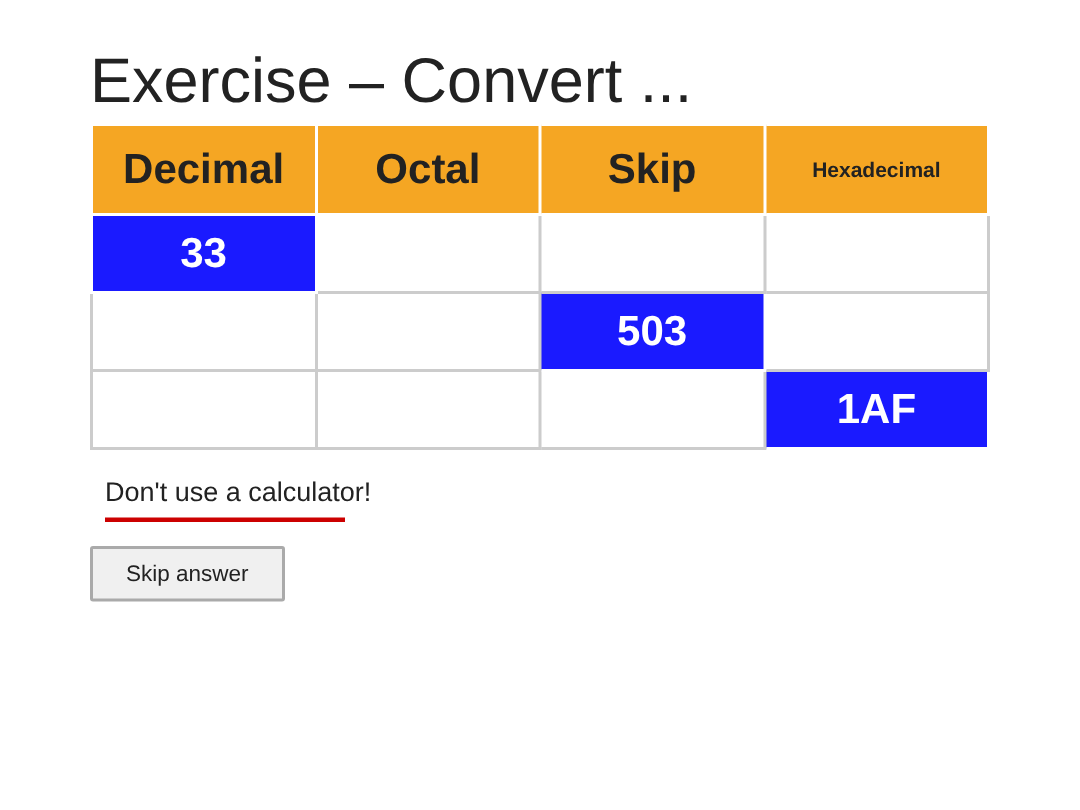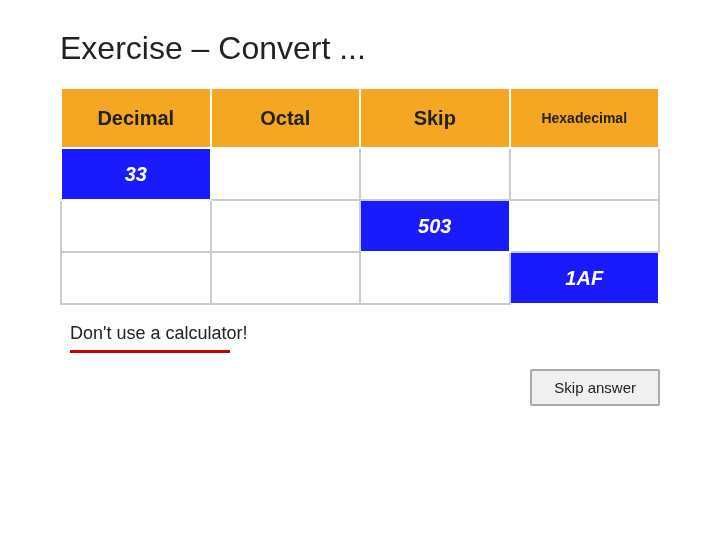--- a/index.html
+++ b/index.html
@@ -14,48 +14,48 @@
     .page-container {
       width: 720px;
       height: 540px;
       padding: 30px 60px 30px 60px;
       display: flex;
       flex-direction: column;
       align-items: flex-start;
     }
 
     .page-title {
-      font-size: 32px;
+      font-size: 42px;
       font-weight: normal;
       color: #222;
-      margin-bottom: 20px;
+      margin-bottom: 4px;
     }
 
     .table-wrapper {
       width: 100%;
     }
 
     table {
       width: 100%;
       border-collapse: collapse;
       table-layout: fixed;
     }
 
     td {
       border: 2px solid #ffffff;
       text-align: center;
       vertical-align: middle;
-      font-size: 20px;
+      font-size: 28px;
       font-weight: bold;
       height: 52px;
       padding: 4px;
     }
 
     .orange { background-color: #F5A623; color: #222; }
-    .blue   { background-color: #1a1aff; color: #ffffff; font-style: italic; }
+    .blue   { background-color: #1a1aff; color: #ffffff; }
     .white  { background-color: #ffffff; color: #222; border: 2px solid #ccc; }
 
     .header-row td {
       height: 60px;
     }
 
     .hexa-header {
       font-size: 14px;
       line-height: 1.2;
     }
@@ -79,23 +79,22 @@
       width: 160px;
       height: 3px;
       background-color: #cc0000;
       margin-bottom: 16px;
     }
 
     .buttons-row {
       display: flex;
       gap: 12px;
       align-self: flex-end;
-      margin-right: 0;
+      margin-right: 10px;
       width: 100%;
-      justify-content: flex-end;
     }
 
     .btn {
       padding: 8px 22px;
       font-size: 15px;
       border: 2px solid #aaa;
       background: #f0f0f0;
       color: #222;
       cursor: pointer;
       border-radius: 2px;

